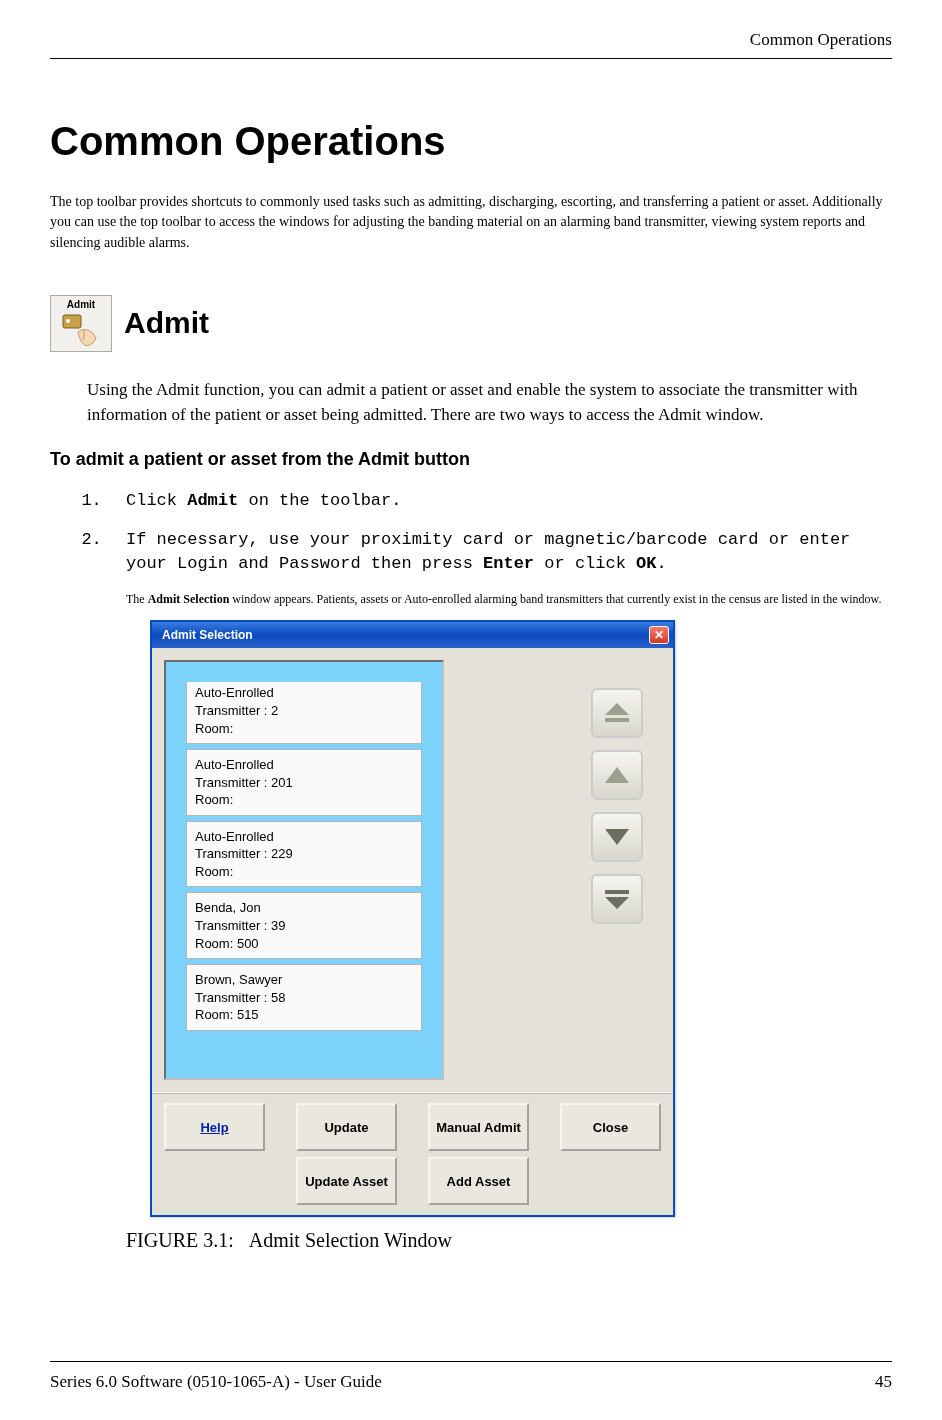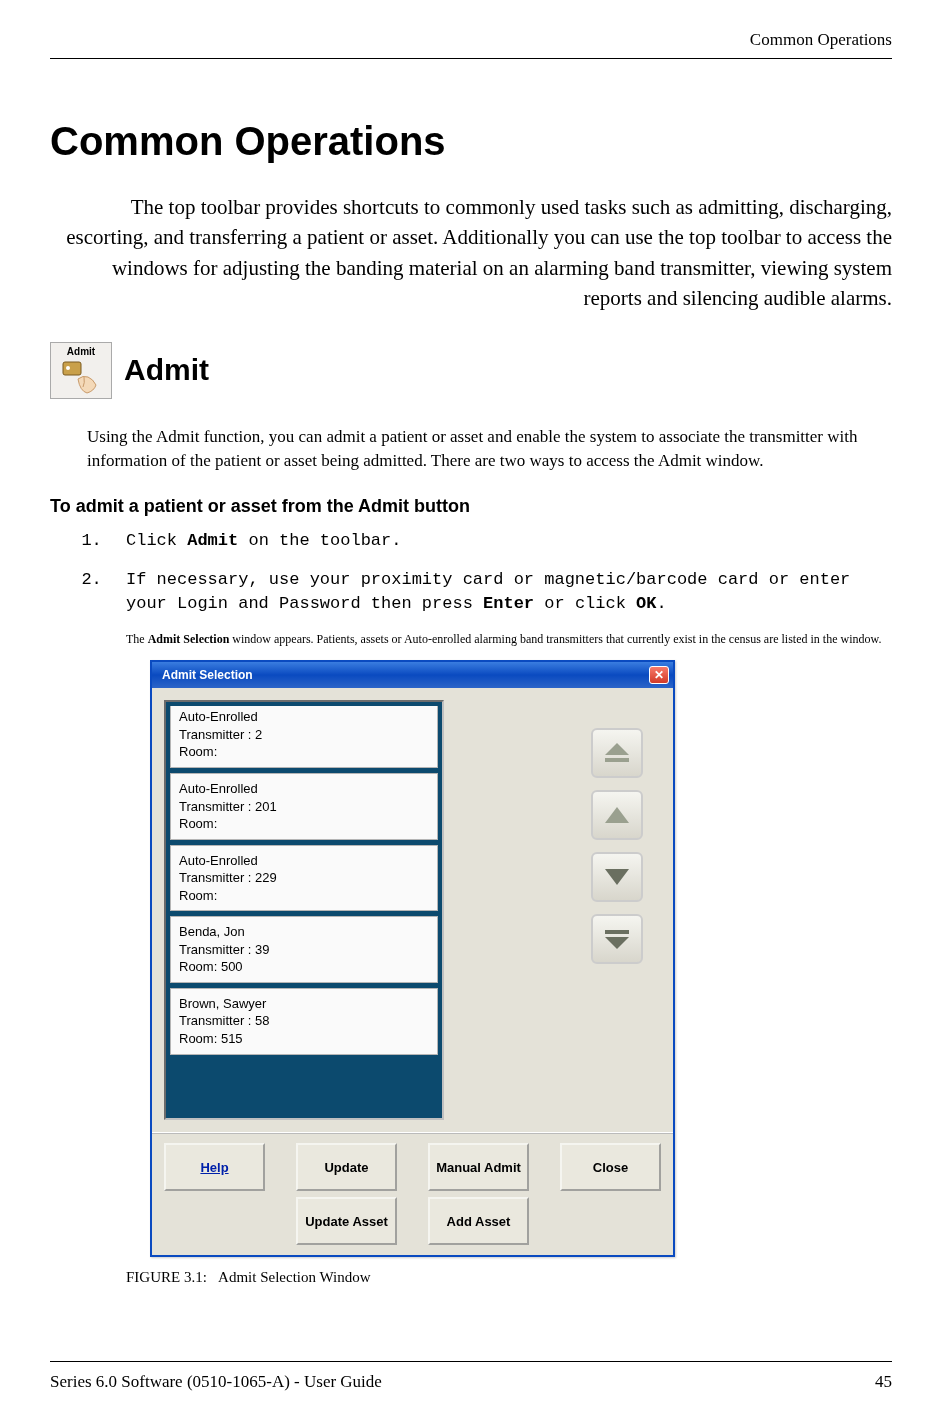--- a/index.html
+++ b/index.html
@@ -22,24 +22,23 @@
       border-top: 1.5px solid #000;
       margin-bottom: 60px;
     }
     h1 {
       font-family: Arial, Helvetica, sans-serif;
       font-weight: bold;
       font-size: 40px;
       margin-bottom: 28px;
     }
     .intro {
-      font-size: 21px;
+      font-size: 14px;
       line-height: 1.45;
-      margin-bottom: 28px;
-      text-align: right;
+      margin-bottom: 42px;
     }
     .admit-row {
       display: flex;
       align-items: center;
       gap: 12px;
       margin-bottom: 26px;
     }
     .admit-icon-box {
       border: 1px solid #aaa;
       background: #f2f0ed;
@@ -64,21 +63,21 @@
     .admit-desc {
       font-size: 17px;
       line-height: 1.45;
       margin-bottom: 22px;
       margin-left: 37px;
     }
     .sub-heading {
       font-family: Arial, Helvetica, sans-serif;
       font-weight: bold;
       font-size: 18px;
-      margin-bottom: 12px;
+      margin-bottom: 19px;
     }
     ol {
       margin-left: 62px;
       font-size: 17px;
       line-height: 1.45;
     }
     ol li {
       padding-left: 14px;
       margin-bottom: 14px;
       font-family: Liberation Mono, monospace;
@@ -128,23 +127,23 @@
       align-items: center;
       justify-content: center;
       cursor: pointer;
     }
     .win-body {
       padding: 12px;
       display: flex;
       gap: 30px;
     }
     .list-panel {
-      background: #0c4a6e;
+      background: #7dd3fc;
       border: 2px inset #c0c0c0;
-      padding: 4px;
+      padding: 20px;
       width: 280px;
       height: 420px;
     }
     .list-item {
       border: 1px solid #b5b5b5;
       background: #fafafa;
       padding: 6px 8px;
       margin-bottom: 5px;
       font-family: Tahoma, Arial, sans-serif;
       font-size: 13px;
@@ -190,21 +189,21 @@
       display: flex;
       align-items: center;
       justify-content: center;
     }
     .close-cell { justify-self: end; }
     .help-underline {
       text-decoration: underline;
       color: #0020aa;
     }
     .fig-caption {
-      font-size: 15px;
+      font-size: 20px;
       margin-left: 76px;
     }
     .footer {
       position: absolute;
       left: 50px;
       right: 50px;
       bottom: 28px;
     }
     .footer-rule {
       border: none;

